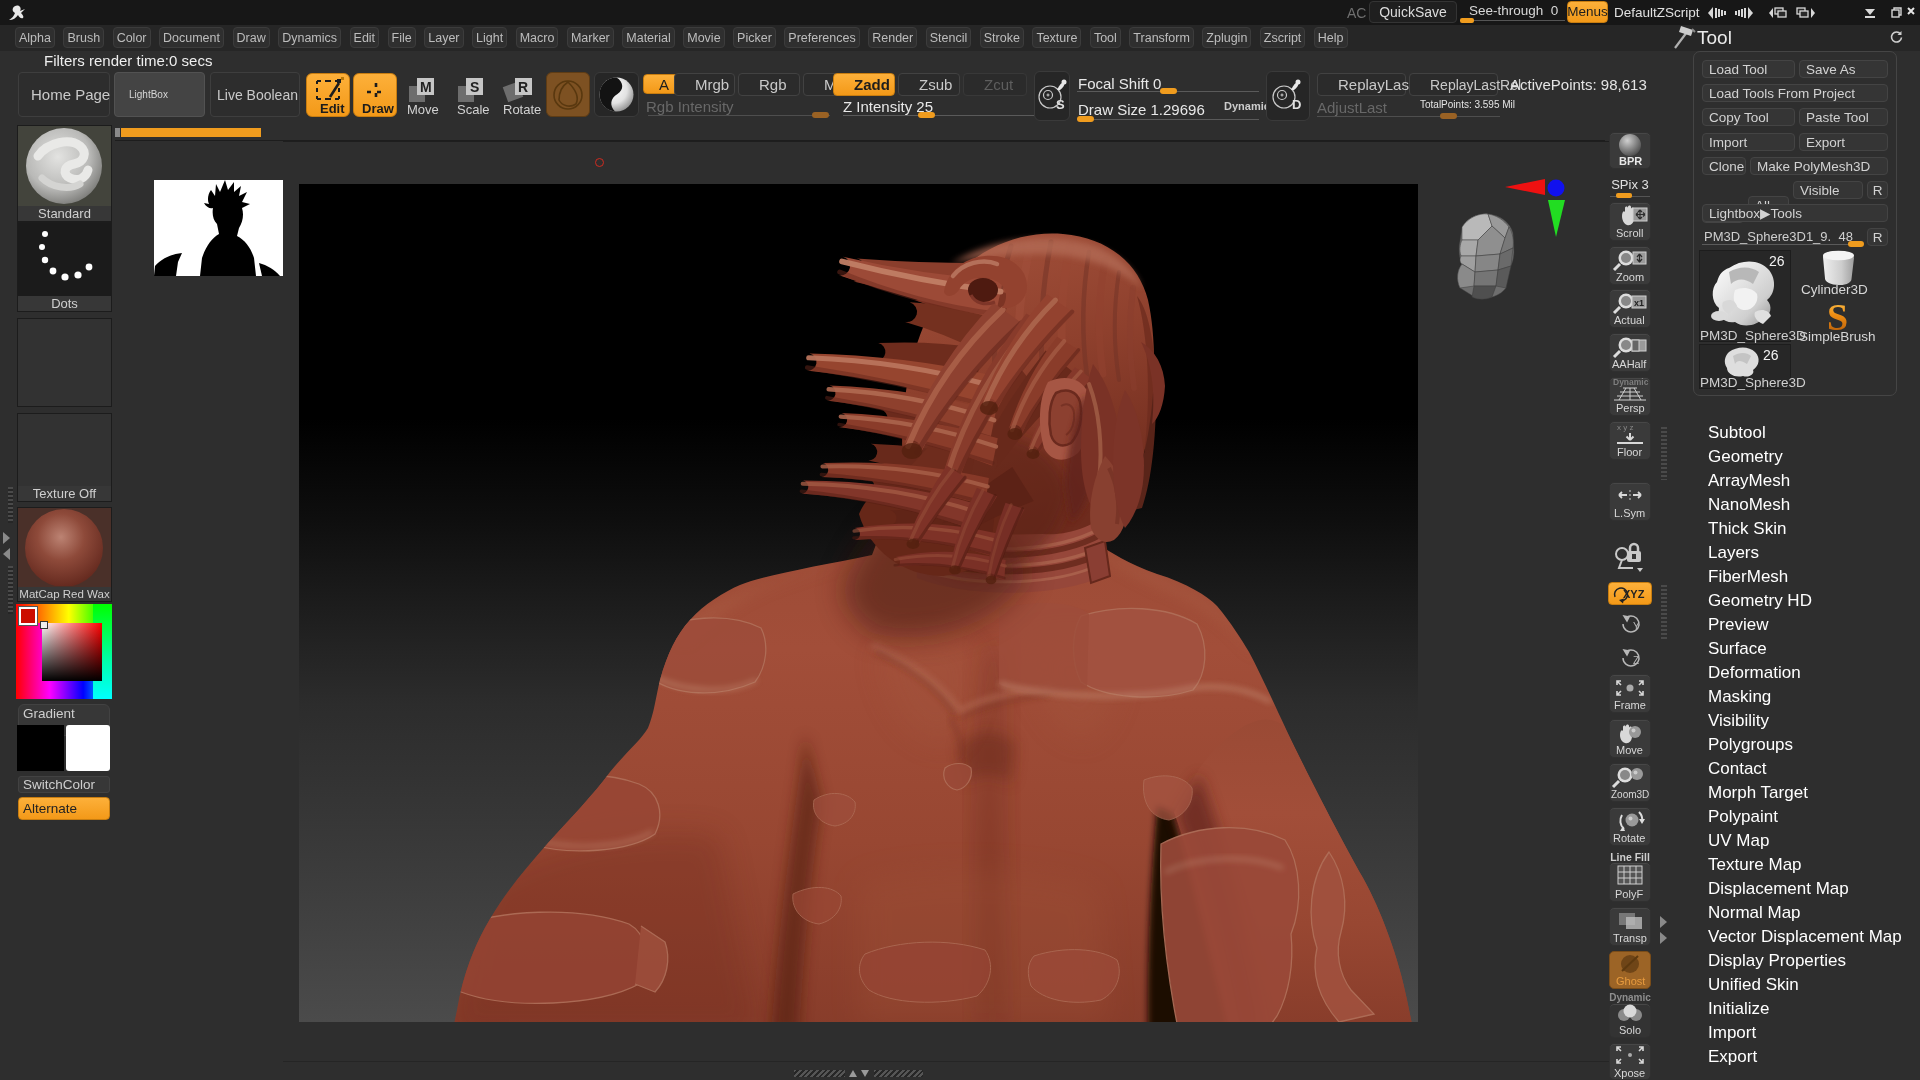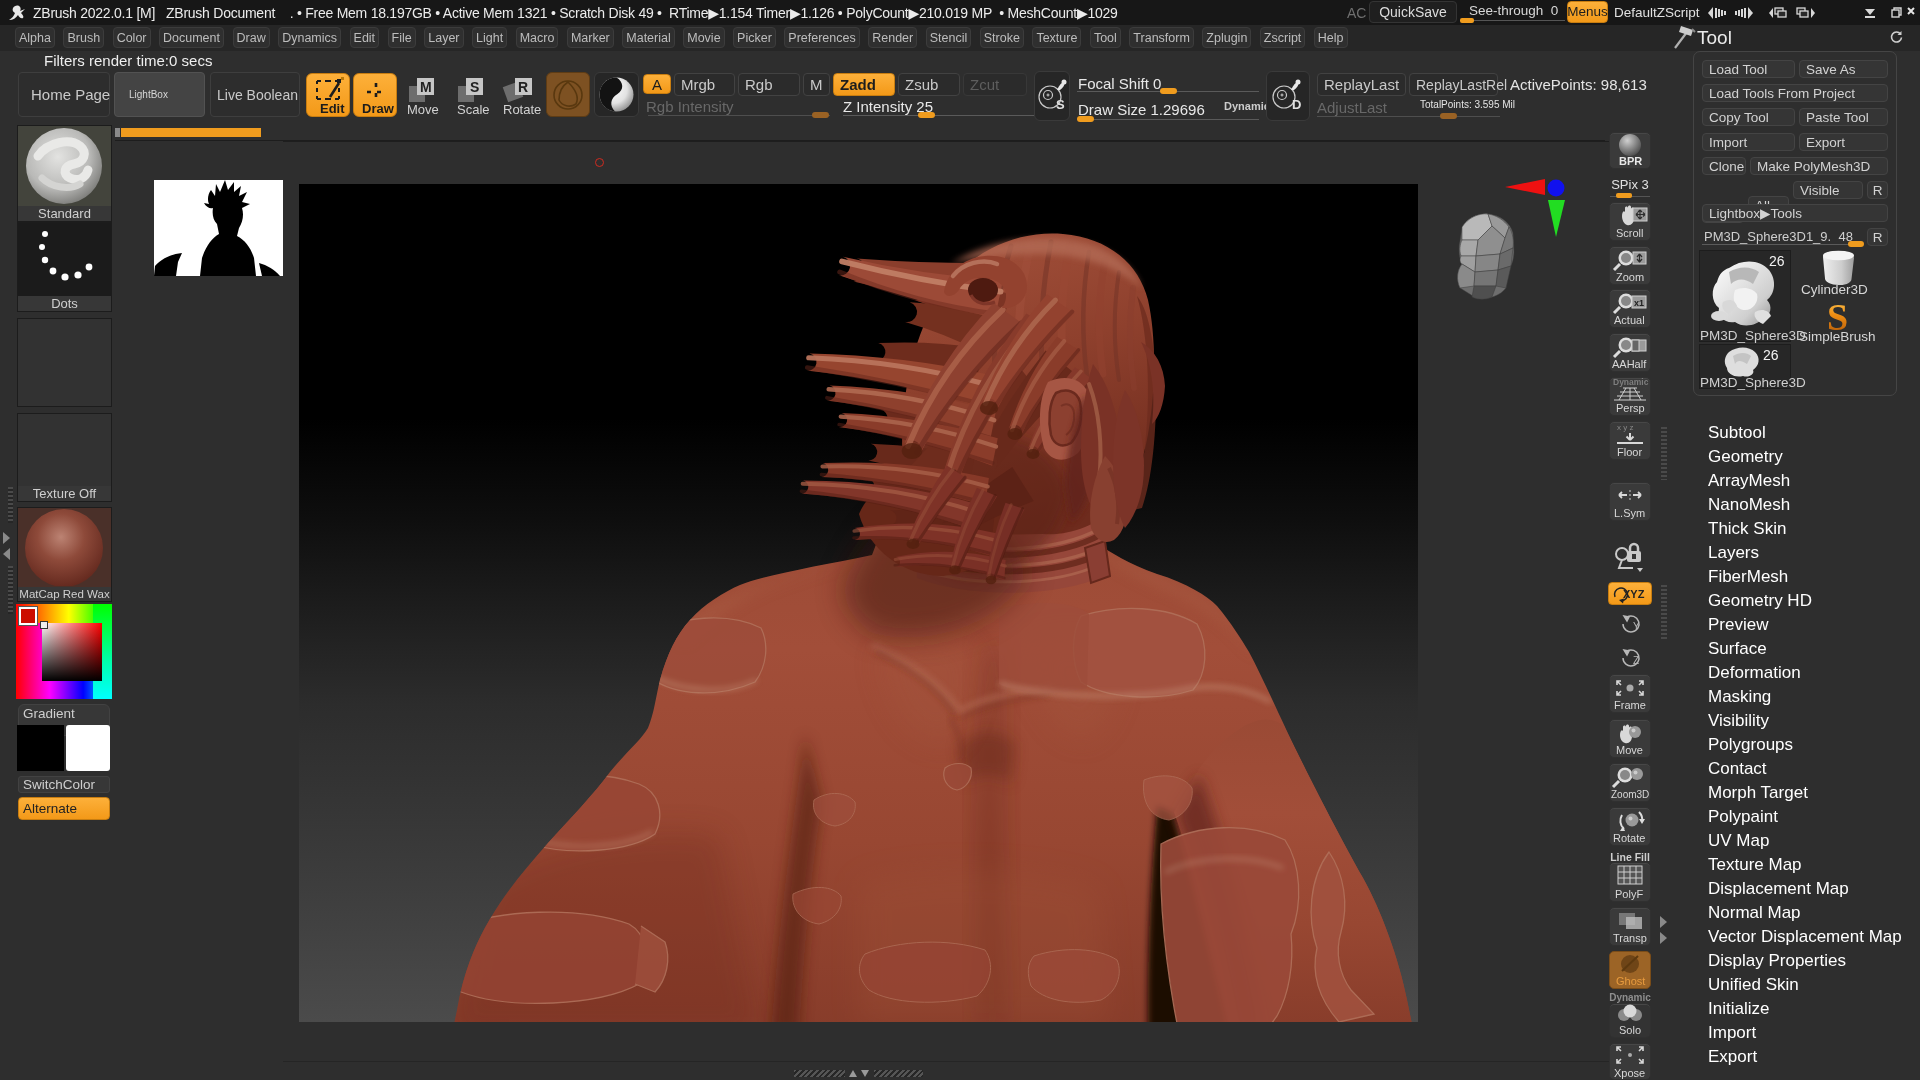--- a/index.html
+++ b/index.html
@@ -2,21 +2,21 @@
 <html><head>
 <meta charset="utf-8">
 <style>
   * { margin:0; padding:0; box-sizing:border-box; }
   html,body { width:1920px; height:1080px; overflow:hidden; background:#2e2e2e;
     font-family:"Liberation Sans", sans-serif; }
   #root { position:absolute; left:0; top:0; width:1920px; height:1080px; }
   .abs { position:absolute; }
   .btn { position:absolute; background:#353535; border:1px solid #424242;
     border-radius:4px; color:#c9c9c9; font-size:13px; line-height:1;
-    display:flex; align-items:center; padding:0 6px; white-space:nowrap; }
+    display:flex; align-items:center; padding:0 20px; white-space:nowrap; }
   .txt { position:absolute; color:#c9c9c9; font-size:13px; white-space:nowrap; }
   .orange { background:linear-gradient(#fdb03a,#f39918); color:#1d1d1d; border:1px solid #c87d10;}
   .mbtn { background:#2f2f2f; border:1px solid #3c3c3c; border-radius:4px; color:#bdbdbd;
     font-size:12.5px; padding:0 3px; display:flex; align-items:center; white-space:nowrap; }
   .slab { position:absolute; color:#cfcfcf; font-size:14px; white-space:nowrap; }
   .track { position:absolute; height:1px; background:#5a5a5a; }
   .knob { position:absolute; width:17px; height:6px; border-radius:3px; background:#f09c1e; }
   .knobdim { position:absolute; width:17px; height:6px; border-radius:3px; background:#9a6224; }
   .dis { color:#686868; }
   .shb { position:absolute; left:1609px; width:42px; background:#3a3a3a; border-radius:5px;
@@ -26,21 +26,20 @@
   .sec { position:absolute; left:1708px; color:#ffffff; font-size:17px;margin-top:8px; }
 </style>
 </head>
 <body>
 <div id="root">
 
   <div class="abs" style="left:0;top:0;width:1920px;height:25px;background:#171717;"></div>
   <svg class="abs" style="left:6px;top:2px" width="22" height="22" viewBox="0 0 22 22">
     <path d="M3 18 C6 16 8 14 9 11 C7 10 6 8 7 6 C8 4 11 3 13 4 C15 5 15 8 14 9 L19 7 L15 11 C17 13 18 15 17 16 C15 17 13 15 12 13 C10 16 7 18 3 18 Z" fill="#e8e8e8"></path>
   </svg>
-  <div class="txt" style="left:33px;top:5px;font-size:14px;letter-spacing:-0.25px;color:#ececec;">ZBrush 2022.0.1 [M]&nbsp;&nbsp;&nbsp;ZBrush Document&nbsp;&nbsp;&nbsp;&nbsp;. • Free Mem 18.197GB • Active Mem 1321 • Scratch Disk 49 •&nbsp;&nbsp;RTime▶1.154 Timer▶1.126 • PolyCount▶210.019 MP&nbsp;&nbsp;• MeshCount▶1029</div>
   <div class="txt" style="left:1347px;top:5px;font-size:14px;color:#6f6f6f;">AC</div>
   <div class="btn" style="left:1369px;top:1px;width:88px;height:22px;background:#1f1f1f;border-color:#343434;justify-content:center;font-size:14px;color:#dcdcdc;">QuickSave</div>
   <div class="txt" style="left:1469px;top:3px;font-size:13.5px;color:#d8d8d8;">See-through&nbsp;&nbsp;0</div>
   <div class="abs" style="left:1460px;top:20px;width:105px;height:1px;background:#555;"></div>
   <div class="abs" style="left:1460px;top:18px;width:14px;height:5px;background:#f09c1e;border-radius:2px;"></div>
   <div class="btn orange" style="left:1567px;top:1px;width:41px;height:22px;justify-content:center;font-size:13.5px;border-radius:4px;padding:0 2px;">Menus</div>
   <div class="txt" style="left:1614px;top:5px;font-size:13.5px;color:#e0e0e0;">DefaultZScript</div>
 
   <svg class="abs" style="left:1705px;top:5px" width="210" height="16" viewBox="0 0 210 16">
     <g fill="#d8d8d8">

